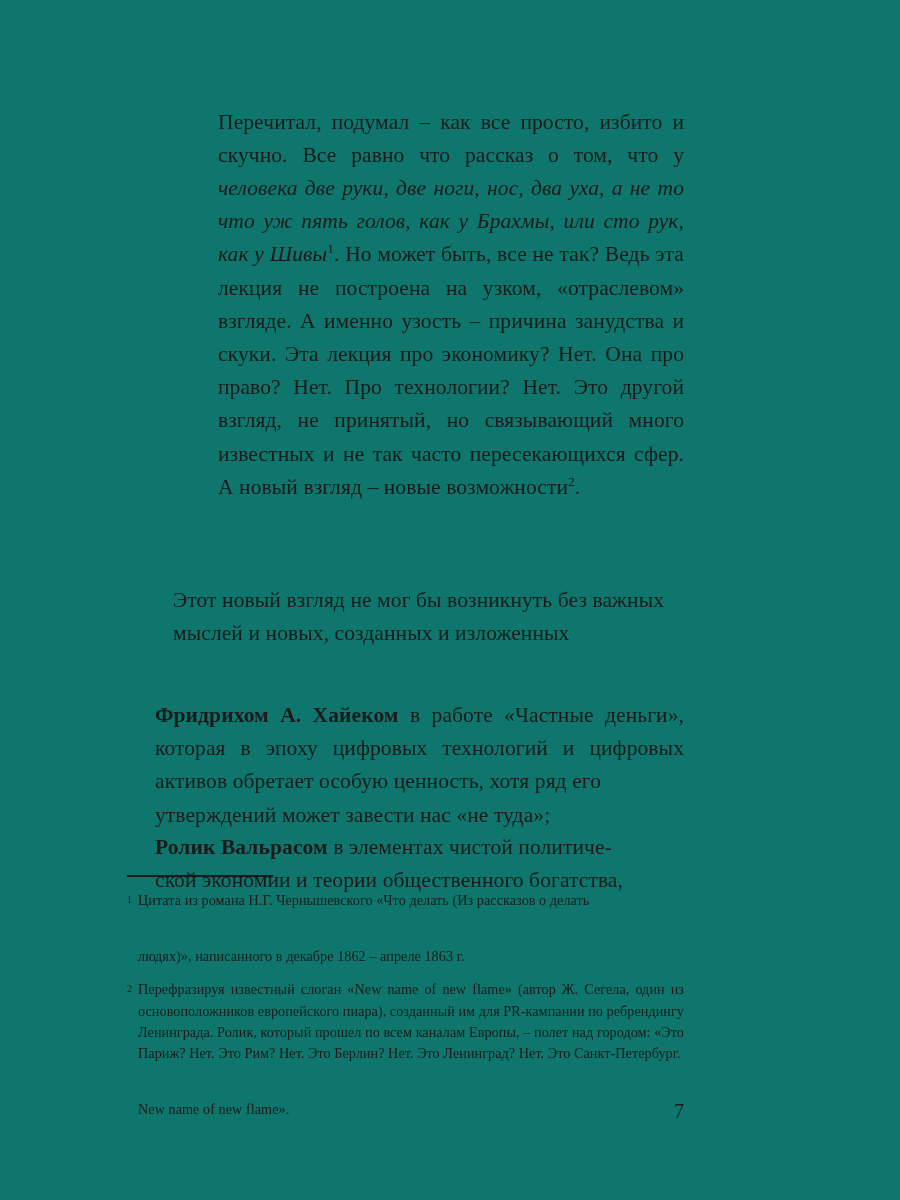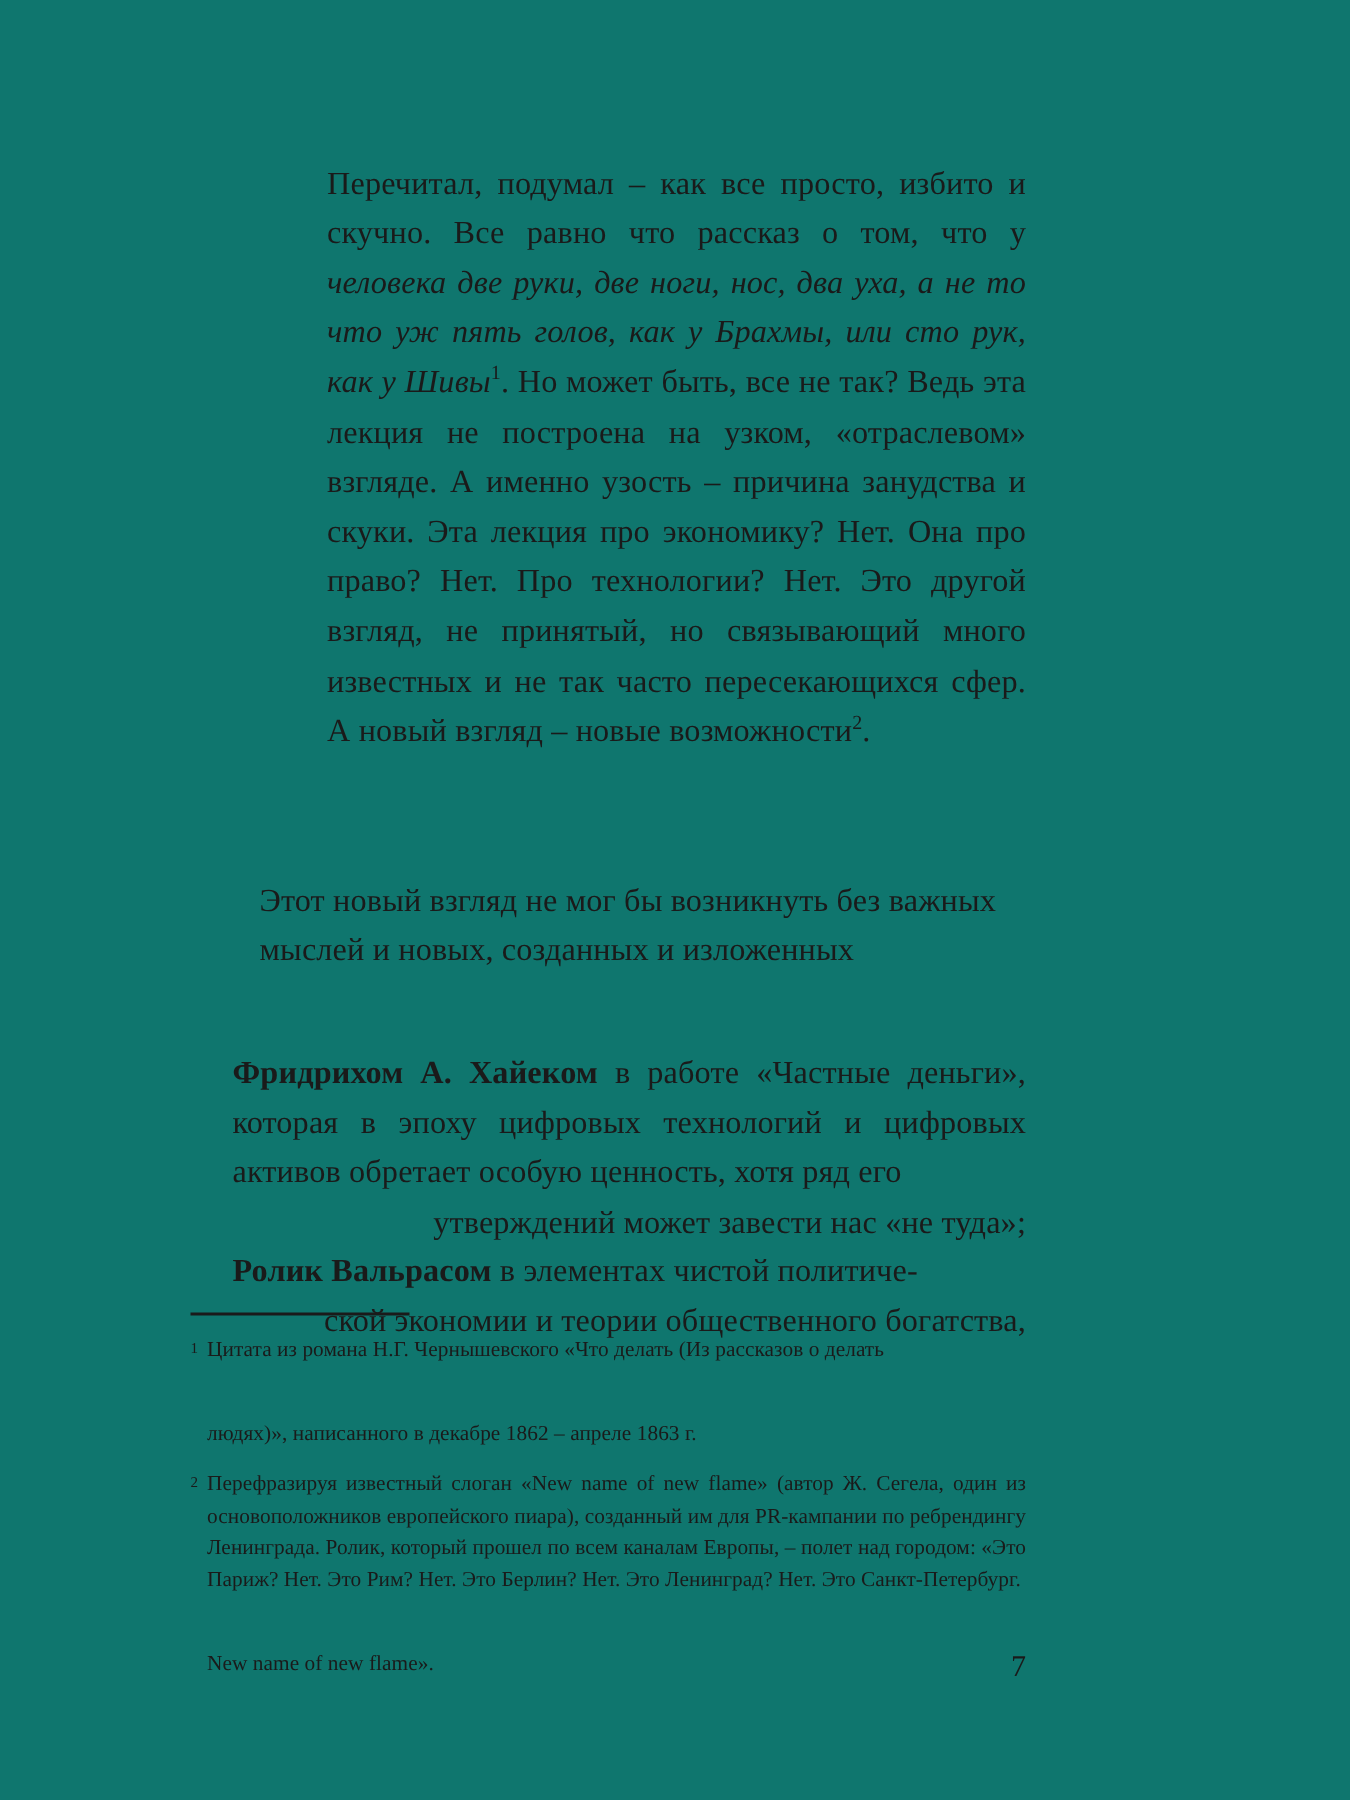--- a/index.html
+++ b/index.html
@@ -69,21 +69,21 @@
     text-justify: inter-word;
     letter-spacing: 0.1px;
     margin-top: 36px;
   }
   .entry-hayek  { top: 663px; }
   .entry-walras { top: 795px; }
   .entry b {
     font-weight: 700;
   }
   .entry .lastline {
-    text-align: right;
+    text-align: left;
   }
 
   
   .fn-rule {
     position: absolute;
     left: 127px;
     top: 875px;
     width: 146px;
     height: 1.6px;
     background: #1a1a1a;

